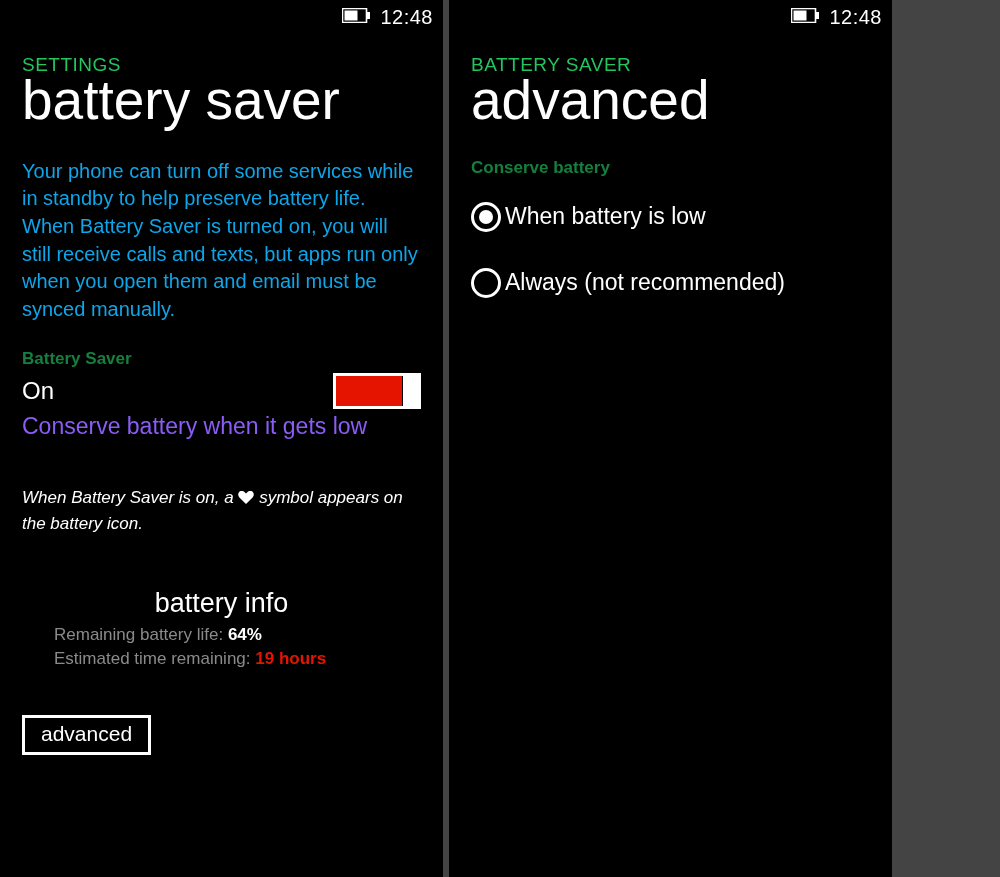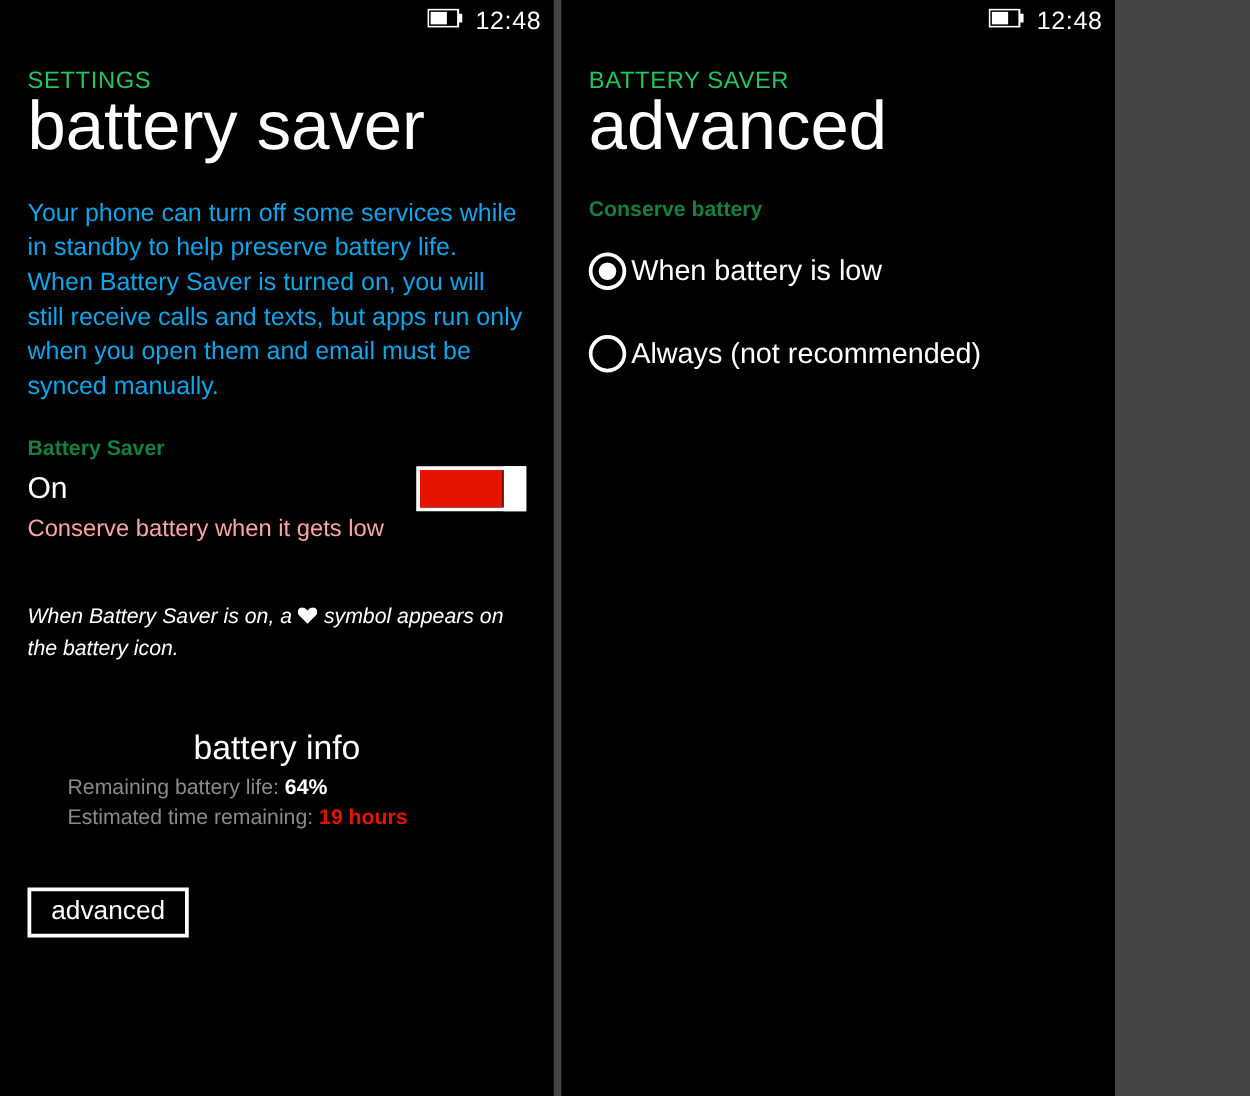--- a/index.html
+++ b/index.html
@@ -79,22 +79,22 @@
     position:absolute; left:0; top:0;
     width:66px; height:30px;
     background:#e51400;
   }
   .toggle-knob {
     position:absolute; right:-3px; top:-3px;
     width:18px; height:36px;
     background:#fff;
   }
   .subtext {
-    color:#fca5a5;
-    font-size:19px;
+    color:#8b5cf6;
+    font-size:23px;
     font-weight:300;
     margin-bottom:46px;
   }
   .info-text {
     font-size:17px;
     color:#fff;
     line-height:1.4;
     margin-bottom:52px;
     font-style:italic;
   }

